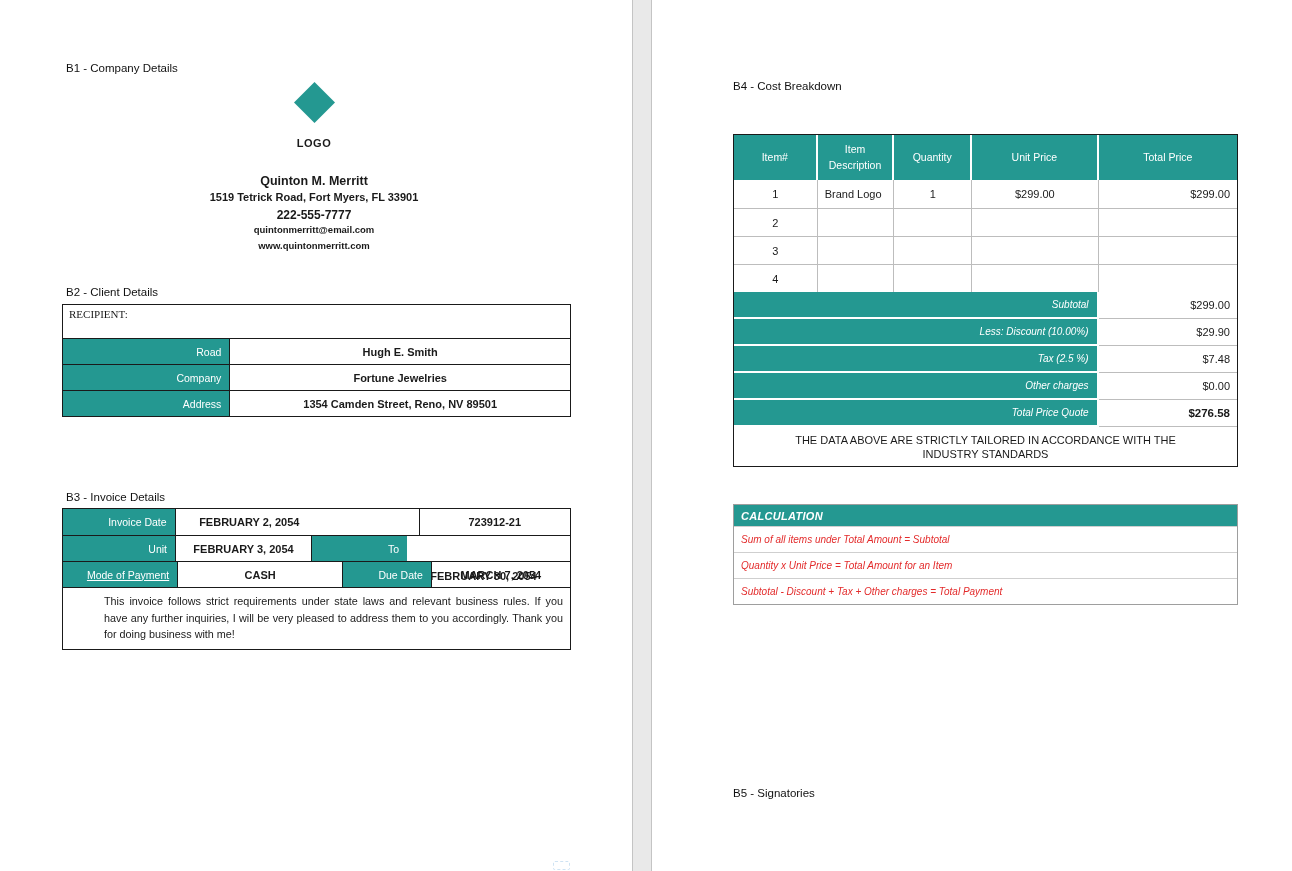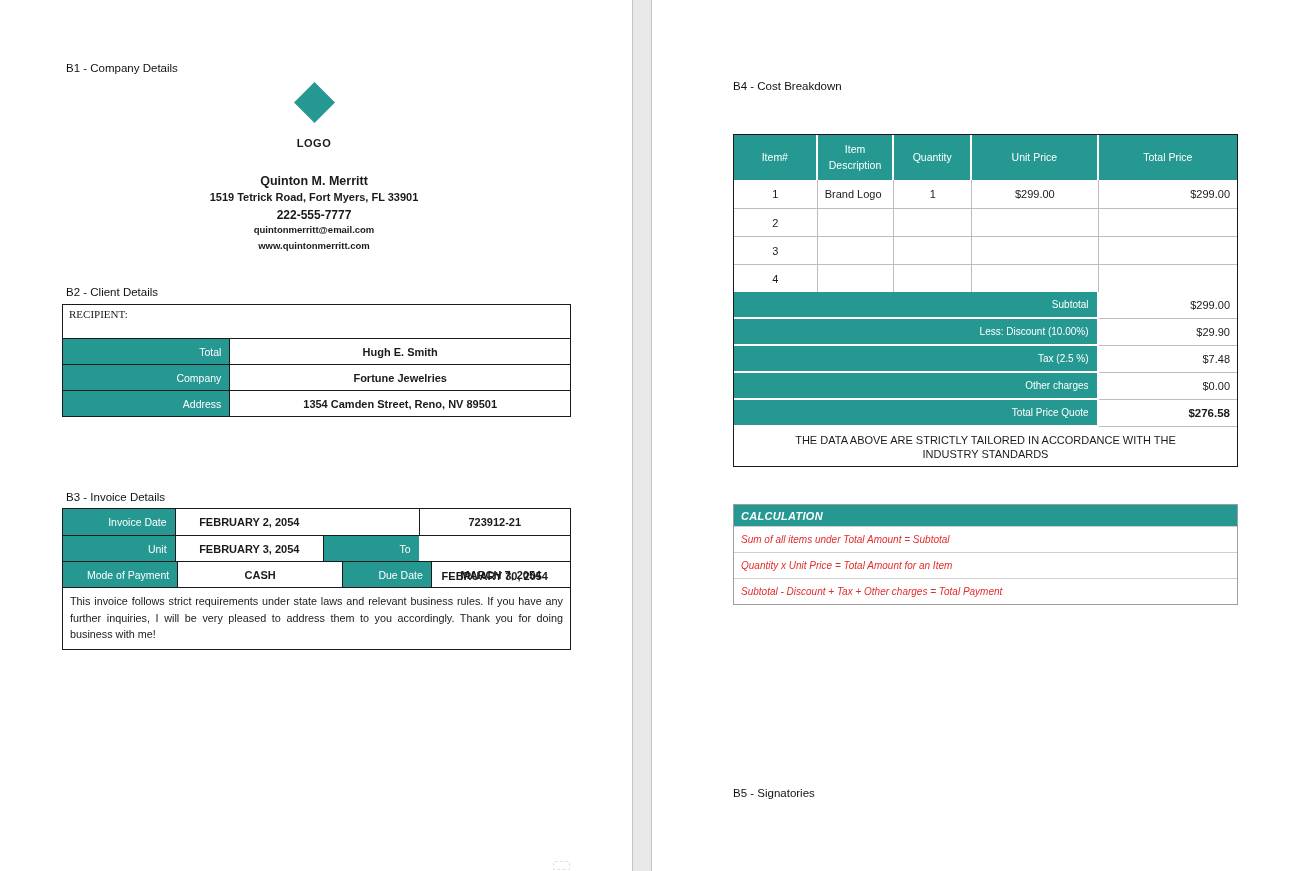--- a/index.html
+++ b/index.html
@@ -51,21 +51,21 @@
   .ct-cell { font-size:11px; display:flex; align-items:center; border-right:1px solid #bdbdbd; }
   .ct-cell:last-child { border-right:none; }
   .c-center { justify-content:center; }
   .c-left { justify-content:flex-start; padding-left:7px; }
   .c-right { justify-content:flex-end; padding-right:7px; }
   .w-num { width:84px; } .w-desc { width:77px; } .w-qty { width:78px; }
   .w-unit { width:127px; } .w-total { width:139px; }
   .ct-sum { display:flex; height:27px; }
   .ct-sum-label { width:364px; background:#249891; color:#fff; font-size:10px;
     display:flex; align-items:center; justify-content:flex-end; padding-right:8px;
-    border-bottom:2px solid #fff; }
+    border-bottom:2px solid #fff;font-style:italic; }
   .ct-sum-gap { width:2px; background:#fff; }
   .ct-sum-value { width:139px; font-size:11px; display:flex; align-items:center;
     justify-content:flex-end; padding-right:7px; border-bottom:1px solid #bdbdbd; }
   .ct-sum.total .ct-sum-value { font-weight:bold; font-size:11.5px; }
   .ct-footer { height:39px; display:flex; align-items:center; justify-content:center;
     text-align:center; font-size:11px; line-height:14px; padding:0 55px; }
 
   
   .calc-table { position:absolute; left:733px; top:504px; width:505px;
     border:1px solid #9e9e9e; background:#fff; }
@@ -99,21 +99,21 @@
     <div class="co-web">www.quintonmerritt.com</div>
   </div>
 
   <div class="sec-label" style="left:66px; top:286px;">B2 - Client Details</div>
 
   <div class="dtable" style="top:304px;">
     <div class="drow">
       <div class="dcell recipient-row" style="width:100%;font-family:Liberation Serif, serif;">RECIPIENT:</div>
     </div>
     <div class="drow h26">
-      <div class="dcell teal-label" style="width:167px;">Total</div>
+      <div class="dcell teal-label" style="width:167px;">Road</div>
       <div class="dcell dvalue" style="width:342px;">Hugh E. Smith</div>
     </div>
     <div class="drow h26">
       <div class="dcell teal-label" style="width:167px;">Company</div>
       <div class="dcell dvalue" style="width:342px;">Fortune Jewelries</div>
     </div>
     <div class="drow h26">
       <div class="dcell teal-label" style="width:167px;">Address</div>
       <div class="dcell dvalue" style="width:342px;">1354 Camden Street, Reno, NV 89501</div>
     </div>
@@ -123,32 +123,32 @@
 
   <div class="dtable" style="top:508px;">
     <div class="drow h26">
       <div class="dcell teal-label" style="width:112px;">Invoice Date</div>
       <div class="dcell dvalue" style="width:149px;">FEBRUARY 2, 2054</div>
       <div class="dcell teal-label" style="width:96px;margin-top:44px;">Invoice No.</div>
       <div class="dcell dvalue" style="width:152px;">723912-21</div>
     </div>
     <div class="drow h26">
       <div class="dcell teal-label" style="width:112px;">Unit</div>
-      <div class="dcell dvalue" style="width:149px;">FEBRUARY 3, 2054</div>
+      <div class="dcell dvalue" style="width:136px;">FEBRUARY 3, 2054</div>
       <div class="dcell teal-label" style="width:96px;">To</div>
       <div class="dcell dvalue" style="width:152px;margin-top:40px;">FEBRUARY 30, 2054</div>
     </div>
     <div class="drow h26">
-      <div class="dcell teal-label" style="width:124px;">Mode of Payment</div>
+      <div class="dcell teal-label" style="width:124px;text-decoration:underline;">Mode of Payment</div>
       <div class="dcell dvalue" style="width:180px;">CASH</div>
       <div class="dcell teal-label" style="width:96px;">Due Date</div>
       <div class="dcell dvalue" style="width:152px;">MARCH 7, 2054</div>
     </div>
     <div class="drow">
-      <div class="dcell invoice-note" style="width:100%;">This invoice follows strict requirements under state laws and relevant business rules. If you have any further inquiries, I will be very pleased to address them to you accordingly. Thank you for doing business with me!</div>
+      <div class="dcell invoice-note" style="width:100%;margin-left:34px;">This invoice follows strict requirements under state laws and relevant business rules. If you have any further inquiries, I will be very pleased to address them to you accordingly. Thank you for doing business with me!</div>
     </div>
   </div>
 
   <div class="faint-artifact"></div>
 
   <div class="sec-label" style="left:733px; top:80px;">B4 - Cost Breakdown</div>
 
   <div class="cost-table">
     <div class="ct-header">
       <div class="ct-hcell w-num">Item#</div>

